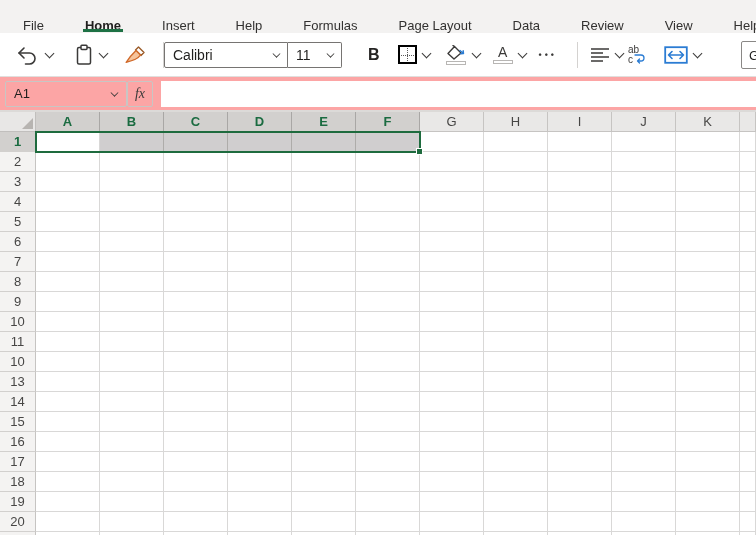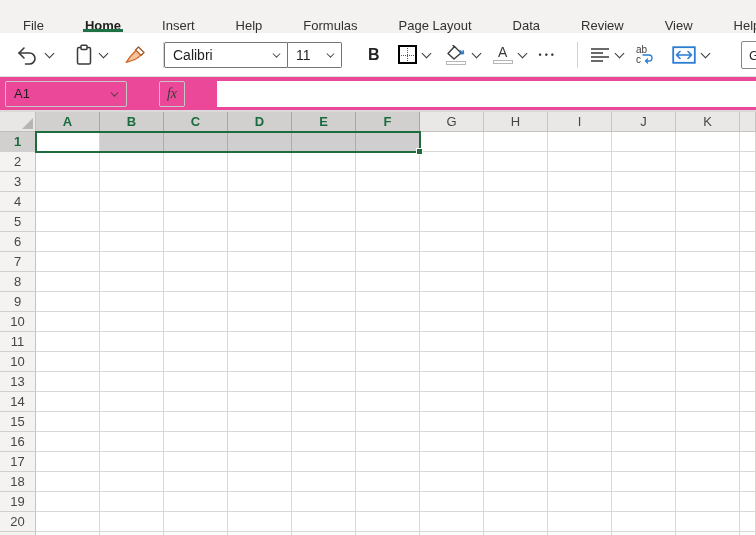--- a/index.html
+++ b/index.html
@@ -39,36 +39,36 @@
   .ic-borders .bv { position: absolute; left: 50%; top: 1px; bottom: 1px;
     border-left: 1px dotted #595959; }
   .ic-borders .bh { position: absolute; top: 50%; left: 1px; right: 1px;
     border-top: 1px dotted #595959; }
   .color-ic { display: flex; flex-direction: column; align-items: center; gap: 1px; }
   .color-bar { width: 20px; height: 4px; background: #fff; border: 1px solid #b8b6b4; }
   .fontA { font-size: 14px; color: #3b3a39; line-height: 13px; }
   .dots { font-size: 9px; letter-spacing: 3px; color: #3b3a39; font-weight: 700;
     margin-left: 12px; }
   .wrap-ic { display: flex; flex-direction: column; font-size: 10px;
-    line-height: 9px; color: #3b3a39; margin-left: 12px; }
+    line-height: 9px; color: #3b3a39; margin-left: 4px; }
   .wrap-ic .l2 { display: flex; align-items: center; }
   .numfmt { position: absolute; left: 741px; top: 8px; height: 28px; width: 40px;
     border: 1px solid #8a8886; border-radius: 2px; background: #fff;
     display: flex; align-items: center; padding-left: 7px; font-size: 13px;
     color: #201f1e; }
 
   
-  .formulabar { height: 35px; background: #ec4899; display: flex; align-items: center;
-    padding-left: 5px; border-bottom: 2px solid #dcdad8; gap: 24px; }
+  .formulabar { height: 35px; background: #fca5a5; display: flex; align-items: center;
+    padding-left: 5px; border-bottom: 2px solid #dcdad8; }
   .namebox { width: 122px; height: 26px; border: 1px solid #c8c6c4;
     border-radius: 2px; display: flex; align-items: center; padding: 0 7px 0 8px;
     font-size: 13px; color: #201f1e; }
   .namebox .lbl { flex: 1; }
   .fxbtn { width: 26px; height: 26px; border: 1px solid #c8c6c4; border-radius: 2px;
-    margin-left: 8px; display: flex; align-items: center; justify-content: center;
+    display: flex; align-items: center; justify-content: center;
     font-family: "Liberation Serif", serif; font-style: italic; font-size: 14px;
     color: #3b3a39; }
   .fml-input { flex: 1; height: 26px; border: none; outline: none; margin-left: 8px;
     font-size: 13px; font-family: "Liberation Sans", sans-serif; }
 
   
   .grid { position: relative; height: 423px; background: #fff; overflow: hidden; }
   .ghead { display: flex; height: 20px; }
   .corner { width: 36px; flex: 0 0 36px; background: #e8e7e6;
     border-right: 1px solid #c1bfbd; border-bottom: 1px solid #c1bfbd;

